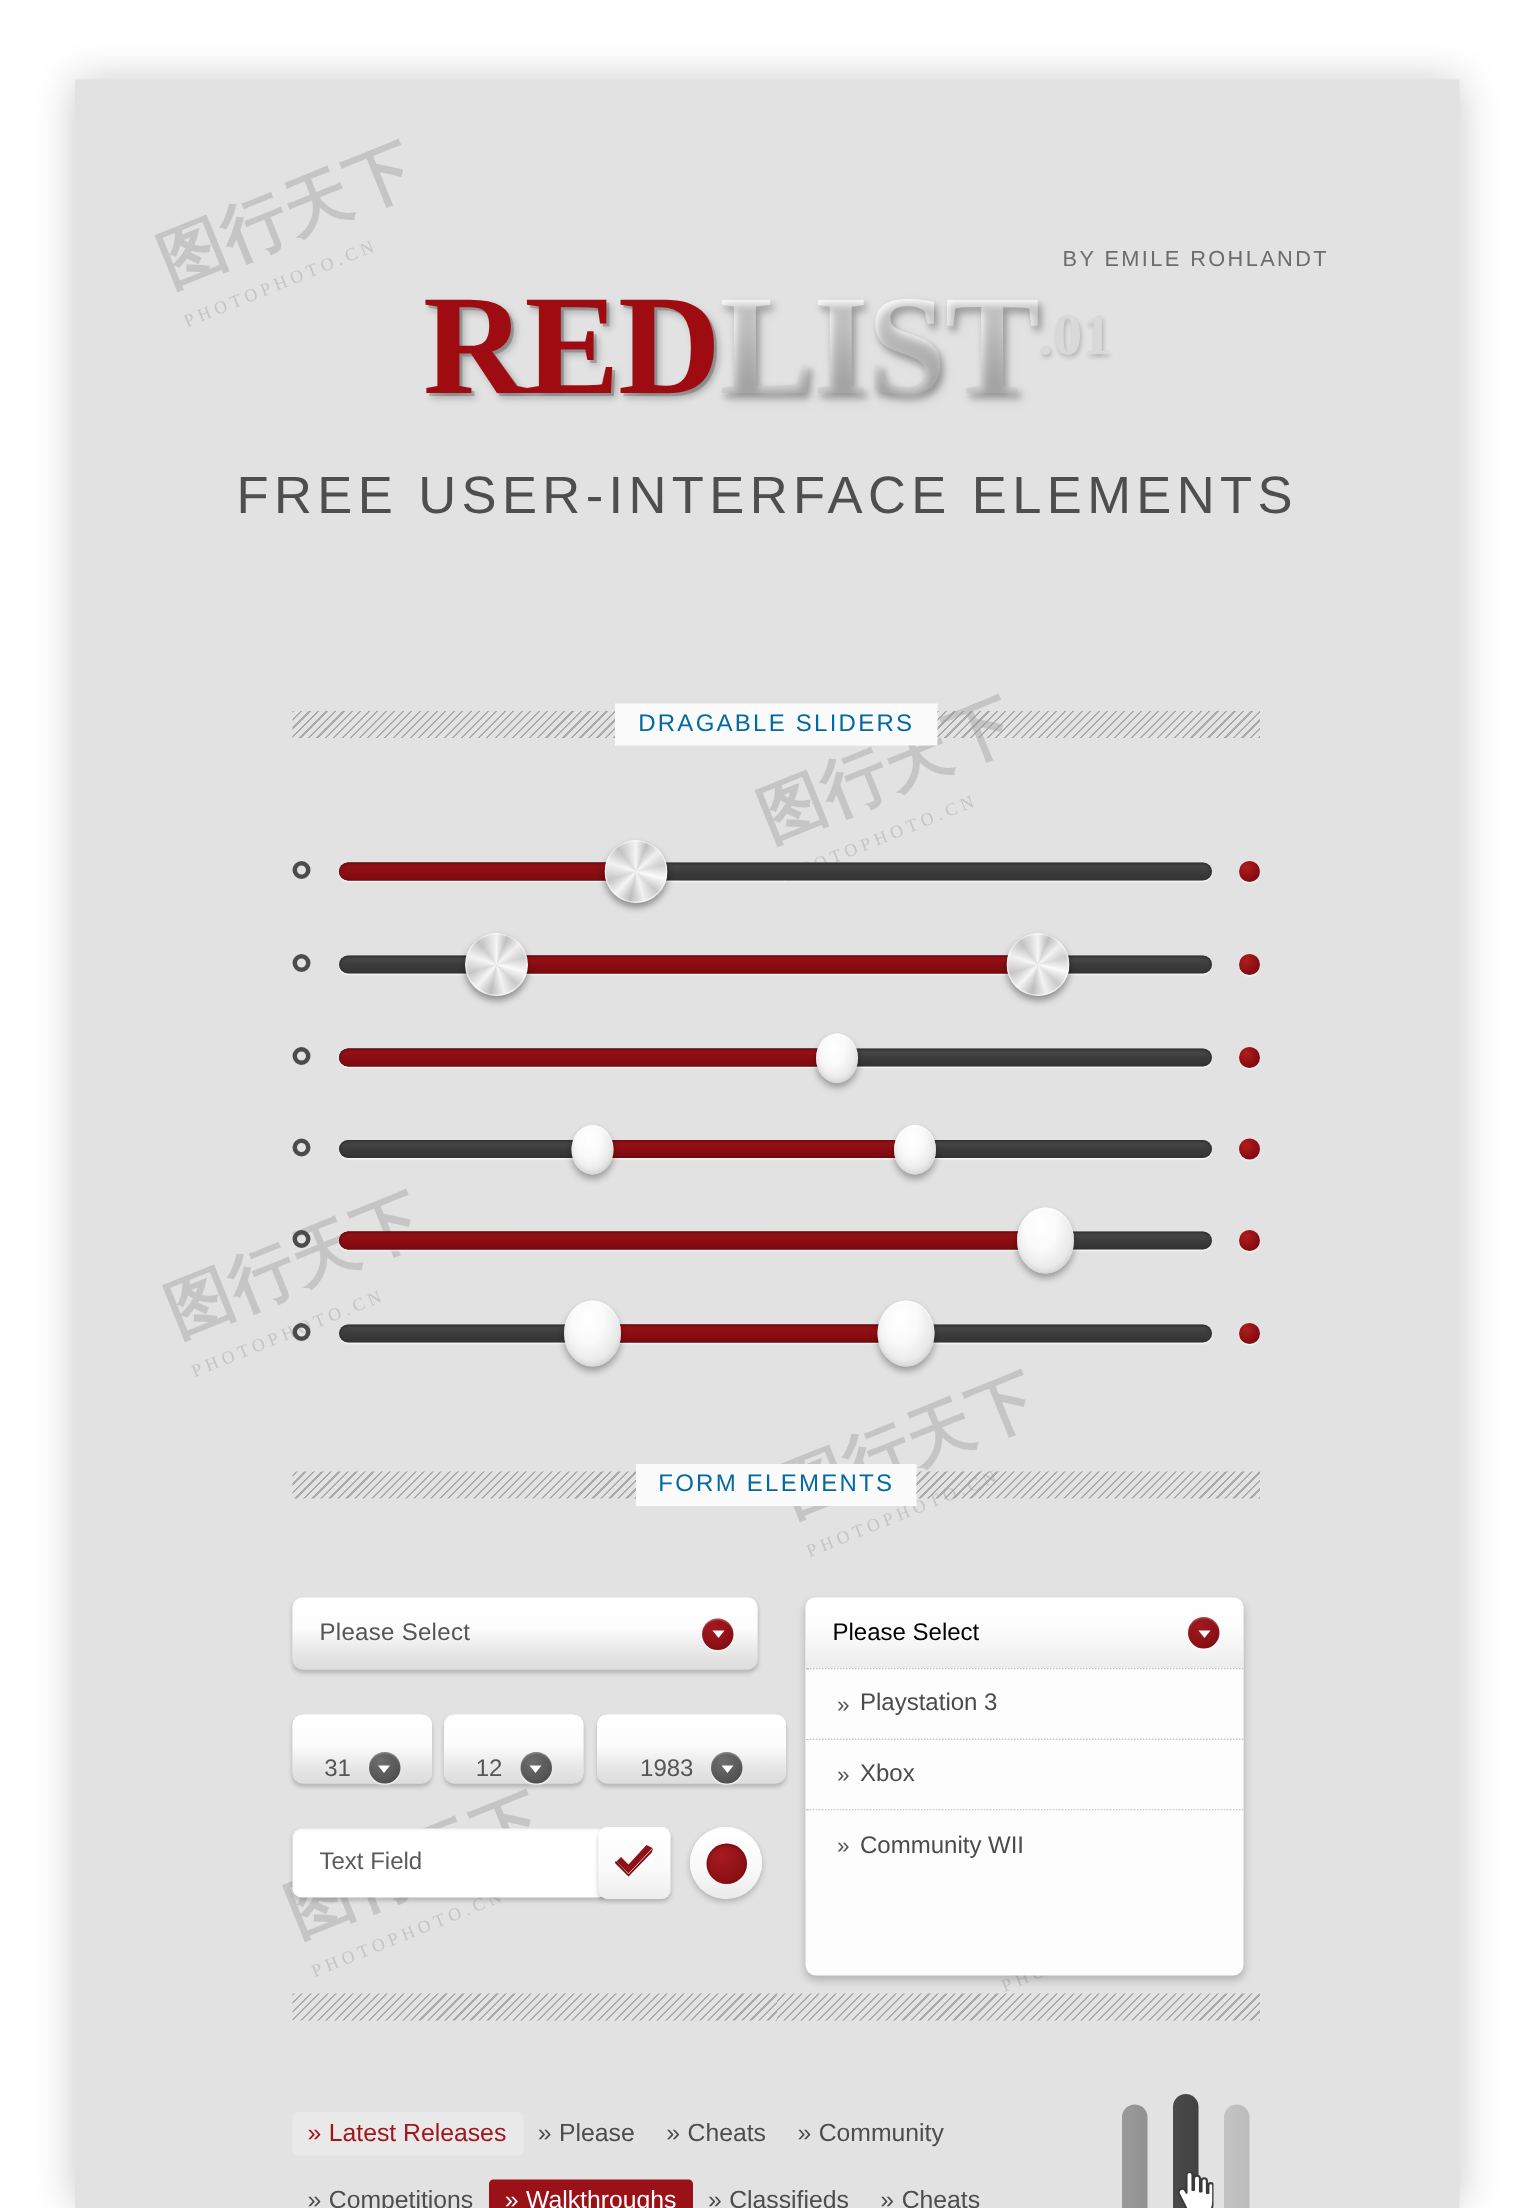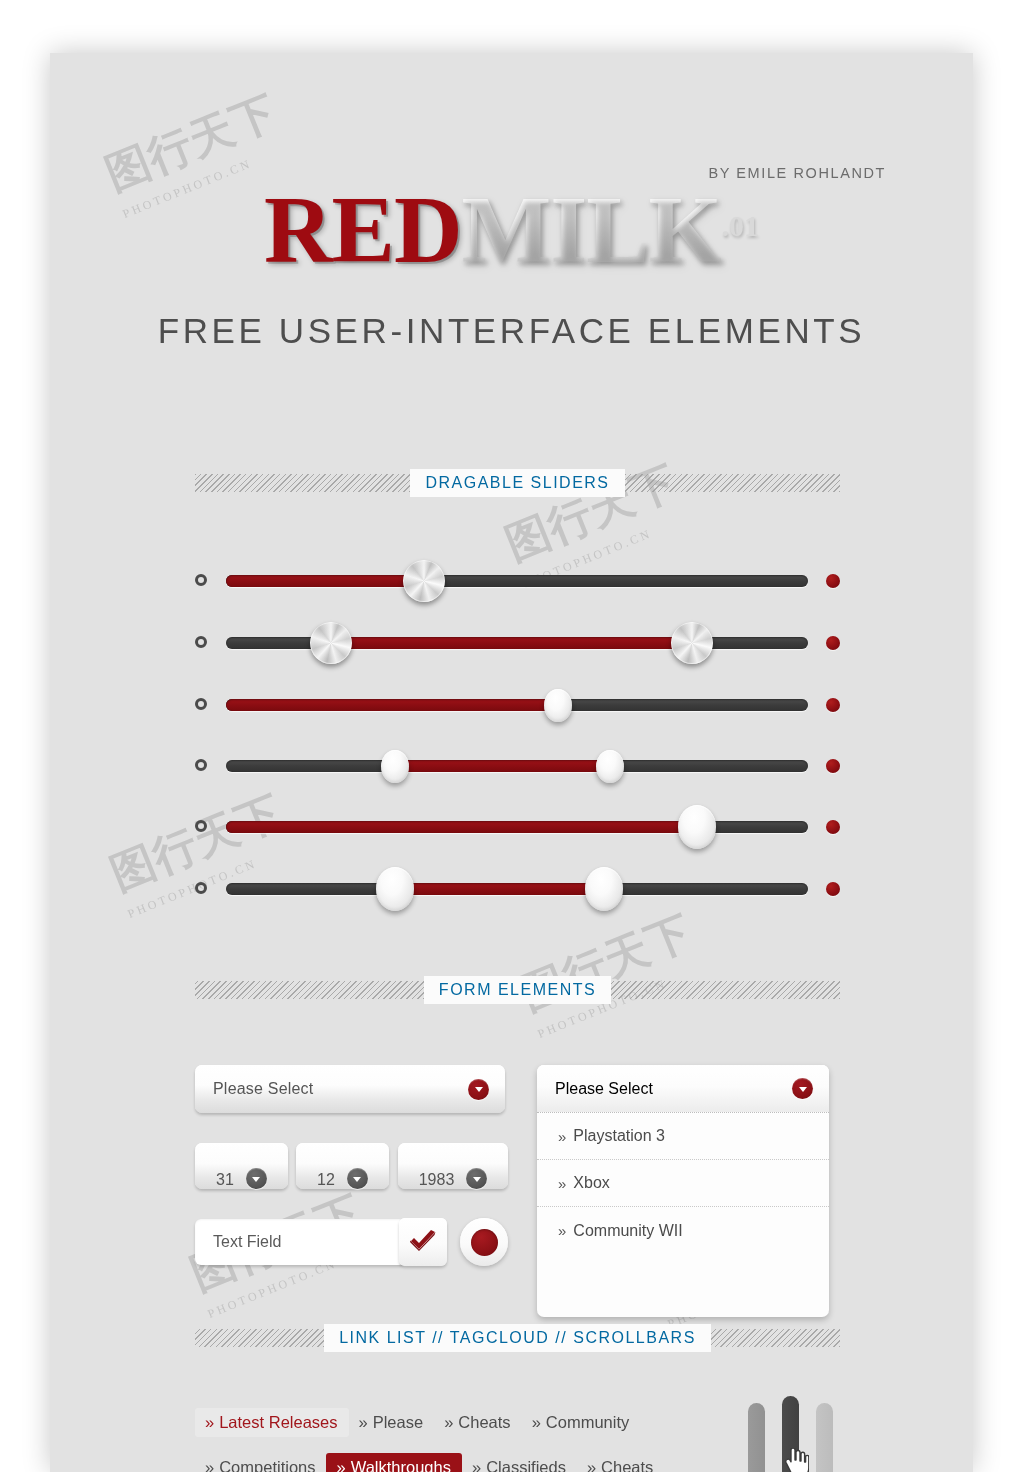--- a/index.html
+++ b/index.html
@@ -66,21 +66,21 @@
   }
   .logo-white {
     background: linear-gradient(to bottom, #fdfdfd 0%, #f4f4f4 38%, #d3d3d3 72%, #c6c6c6 100%);
     -webkit-background-clip: text;
     background-clip: text;
     color: transparent;
     text-shadow: 2px 3px 5px rgba(0,0,0,0.22);
     filter: drop-shadow(2px 3px 3px rgba(0,0,0,0.18));
   }
   .logo-ver {
-    font-size: 30px;
+    font-size: 39px;
     color: #d9d9d9;
     vertical-align: 26px;
     letter-spacing: 0;
     text-shadow: 1px 2px 3px rgba(0,0,0,0.20);
   }
   .tagline {
     position: absolute;
     left: 0; top: 258px;
     width: 923px;
     text-align: center;
@@ -388,21 +388,21 @@
     <span class="sm">PHOTOPHOTO.CN</span>
   </div>
   <div class="wm" style="left:600px; top:1170px; transform:rotate(-22deg);">
     <span class="big">图行天下</span>
     <span class="sm">PHOTOPHOTO.CN</span>
   </div>
 
   <div id="header">
     <div class="byline">BY EMILE ROHLANDT</div>
     <div class="logo">
-      <span class="logo-red">RED</span><span class="logo-white">MILK</span><span class="logo-ver">.01</span>
+      <span class="logo-red">RED</span><span class="logo-white">LIST</span><span class="logo-ver">.01</span>
     </div>
     <div class="tagline">FREE USER-INTERFACE ELEMENTS</div>
   </div>
 
   <div id="sliders">
     <div class="section-head" style="top:417px;">
       <div class="hatch"></div>
       <div class="label">DRAGABLE SLIDERS</div>
       <div class="hatch"></div>
     </div>
@@ -497,21 +497,21 @@
     </div>
 
     <div class="date-sel" style="left:145px; top:1090px; width:93px;">
       <div class="dv">31</div>
       <div class="chev gray"></div>
     </div>
     <div class="date-sel" style="left:246px; top:1090px; width:93px;">
       <div class="dv">12</div>
       <div class="chev gray"></div>
     </div>
-    <div class="date-sel" style="left:348px; top:1090px; width:110px;">
+    <div class="date-sel" style="left:348px; top:1090px; width:126px;">
       <div class="dv">1983</div>
       <div class="chev gray"></div>
     </div>
 
     <div class="text-field" style="left:145px; top:1166px; width:210px;">Text Field</div>
 
     <div class="checkbox-btn" style="left:349px; top:1165px;">
       <svg width="30" height="26" viewBox="0 0 30 26">
         <path d="M3 12 L11 20 L27 3 L23 1 L11 14 L6 9 Z" fill="#8d1116"></path>
         <path d="M2.5 11.5 L11 20.5 L27.5 3 L26.5 6 L11 22 L2 13 Z" fill="#7a0c11"></path>
@@ -519,21 +519,20 @@
     </div>
 
     <div class="radio-btn" style="left:410px; top:1165px;">
       <div class="dot"></div>
     </div>
   </div>
 
   <div id="links">
     <div class="section-head" style="top:1272px;">
       <div class="hatch"></div>
-      <div class="label">LINK LIST // TAGCLOUD // SCROLLBARS</div>
       <div class="hatch"></div>
     </div>
 
     <div class="link-row" style="top:1355px;">
       <div class="lnk red">
         <span class="gg">»</span><span>Latest Releases</span>
       </div>
       <div class="lnk">
         <span class="gg">»</span><span>Please</span>
       </div>

